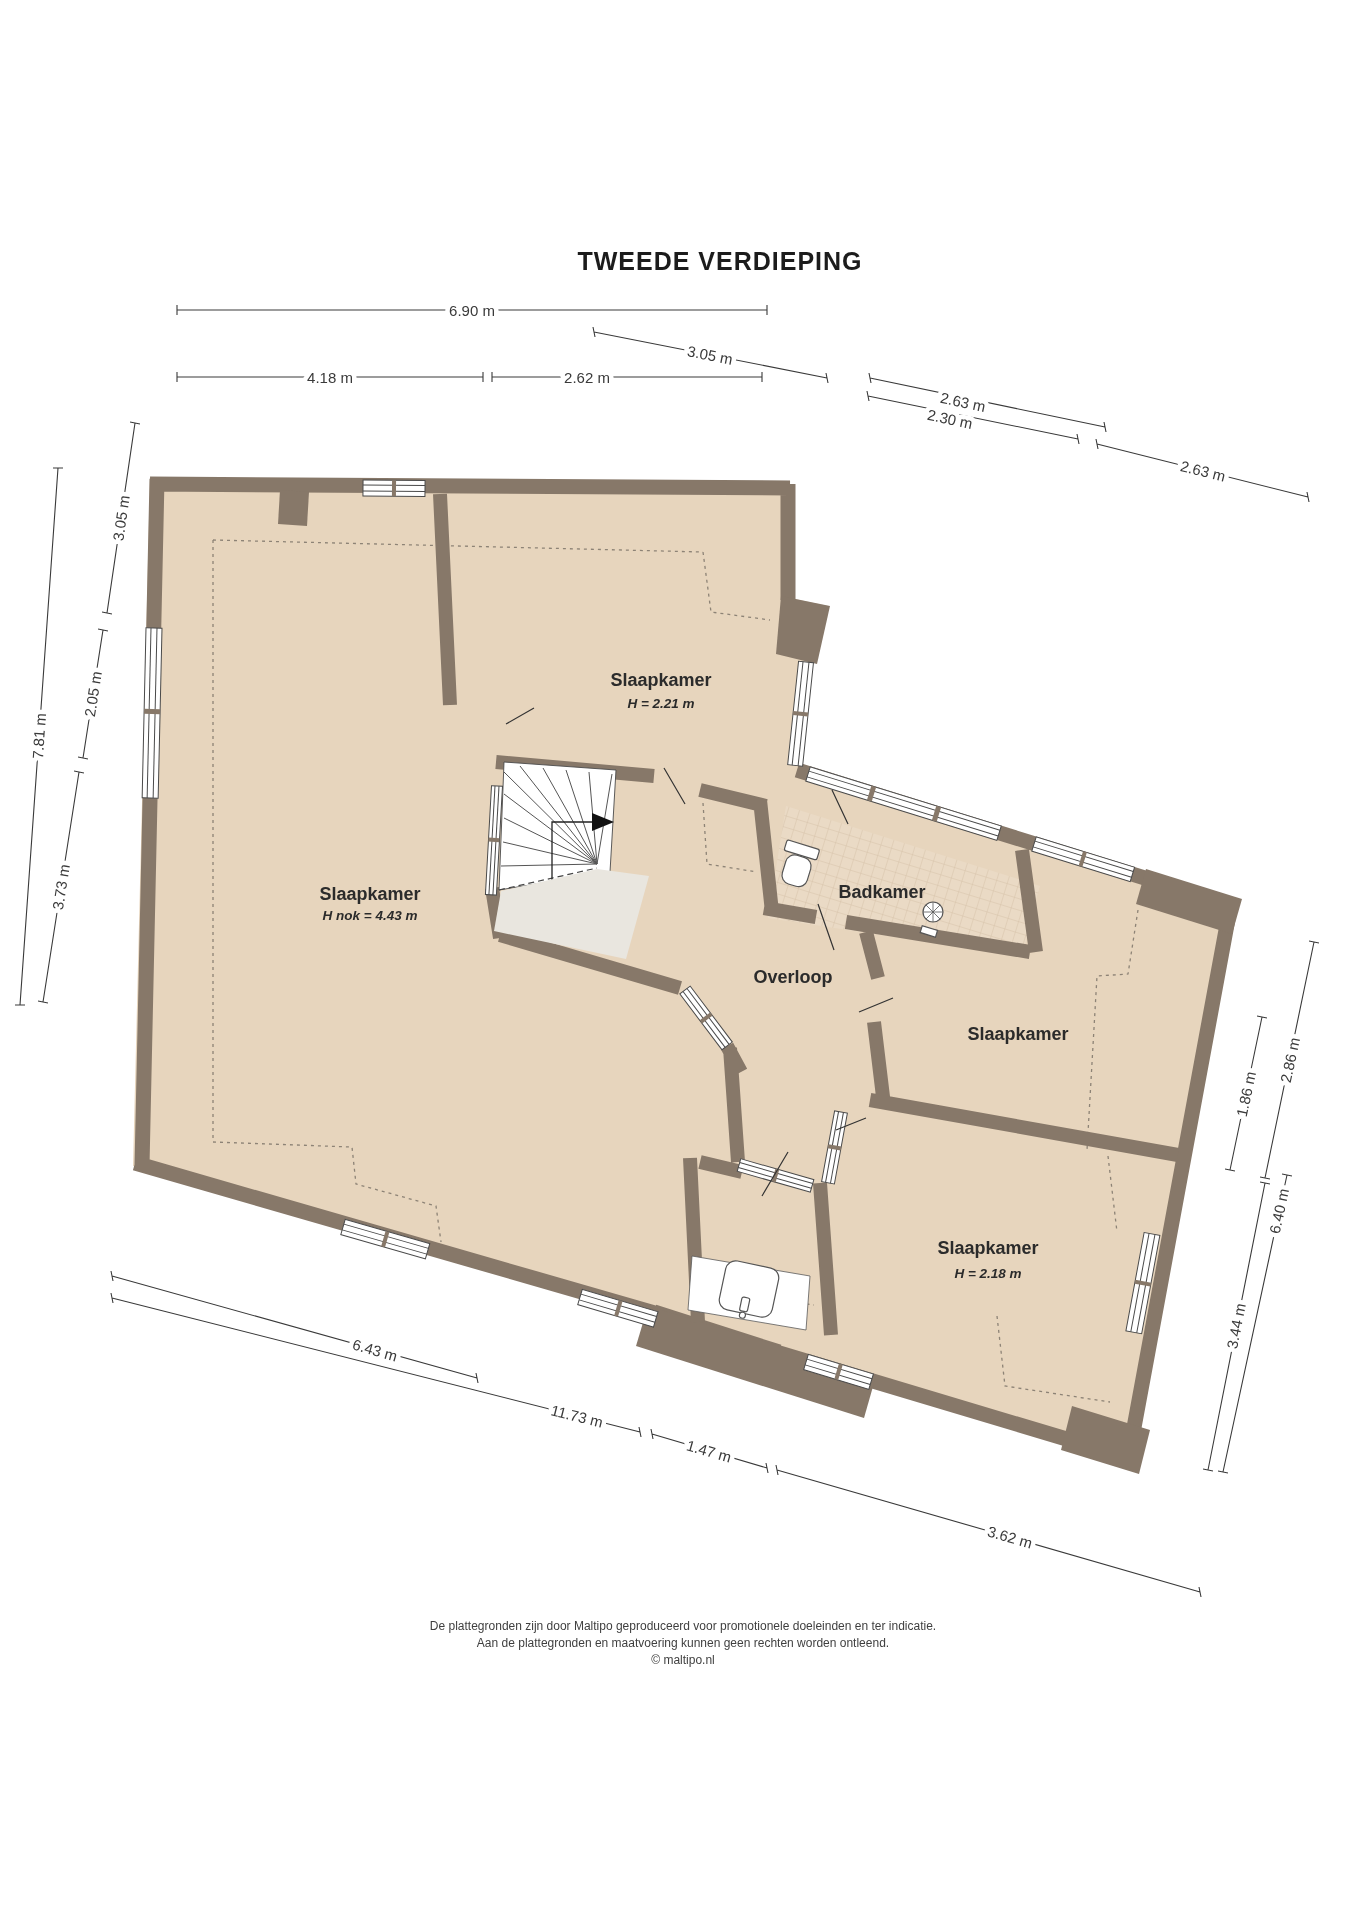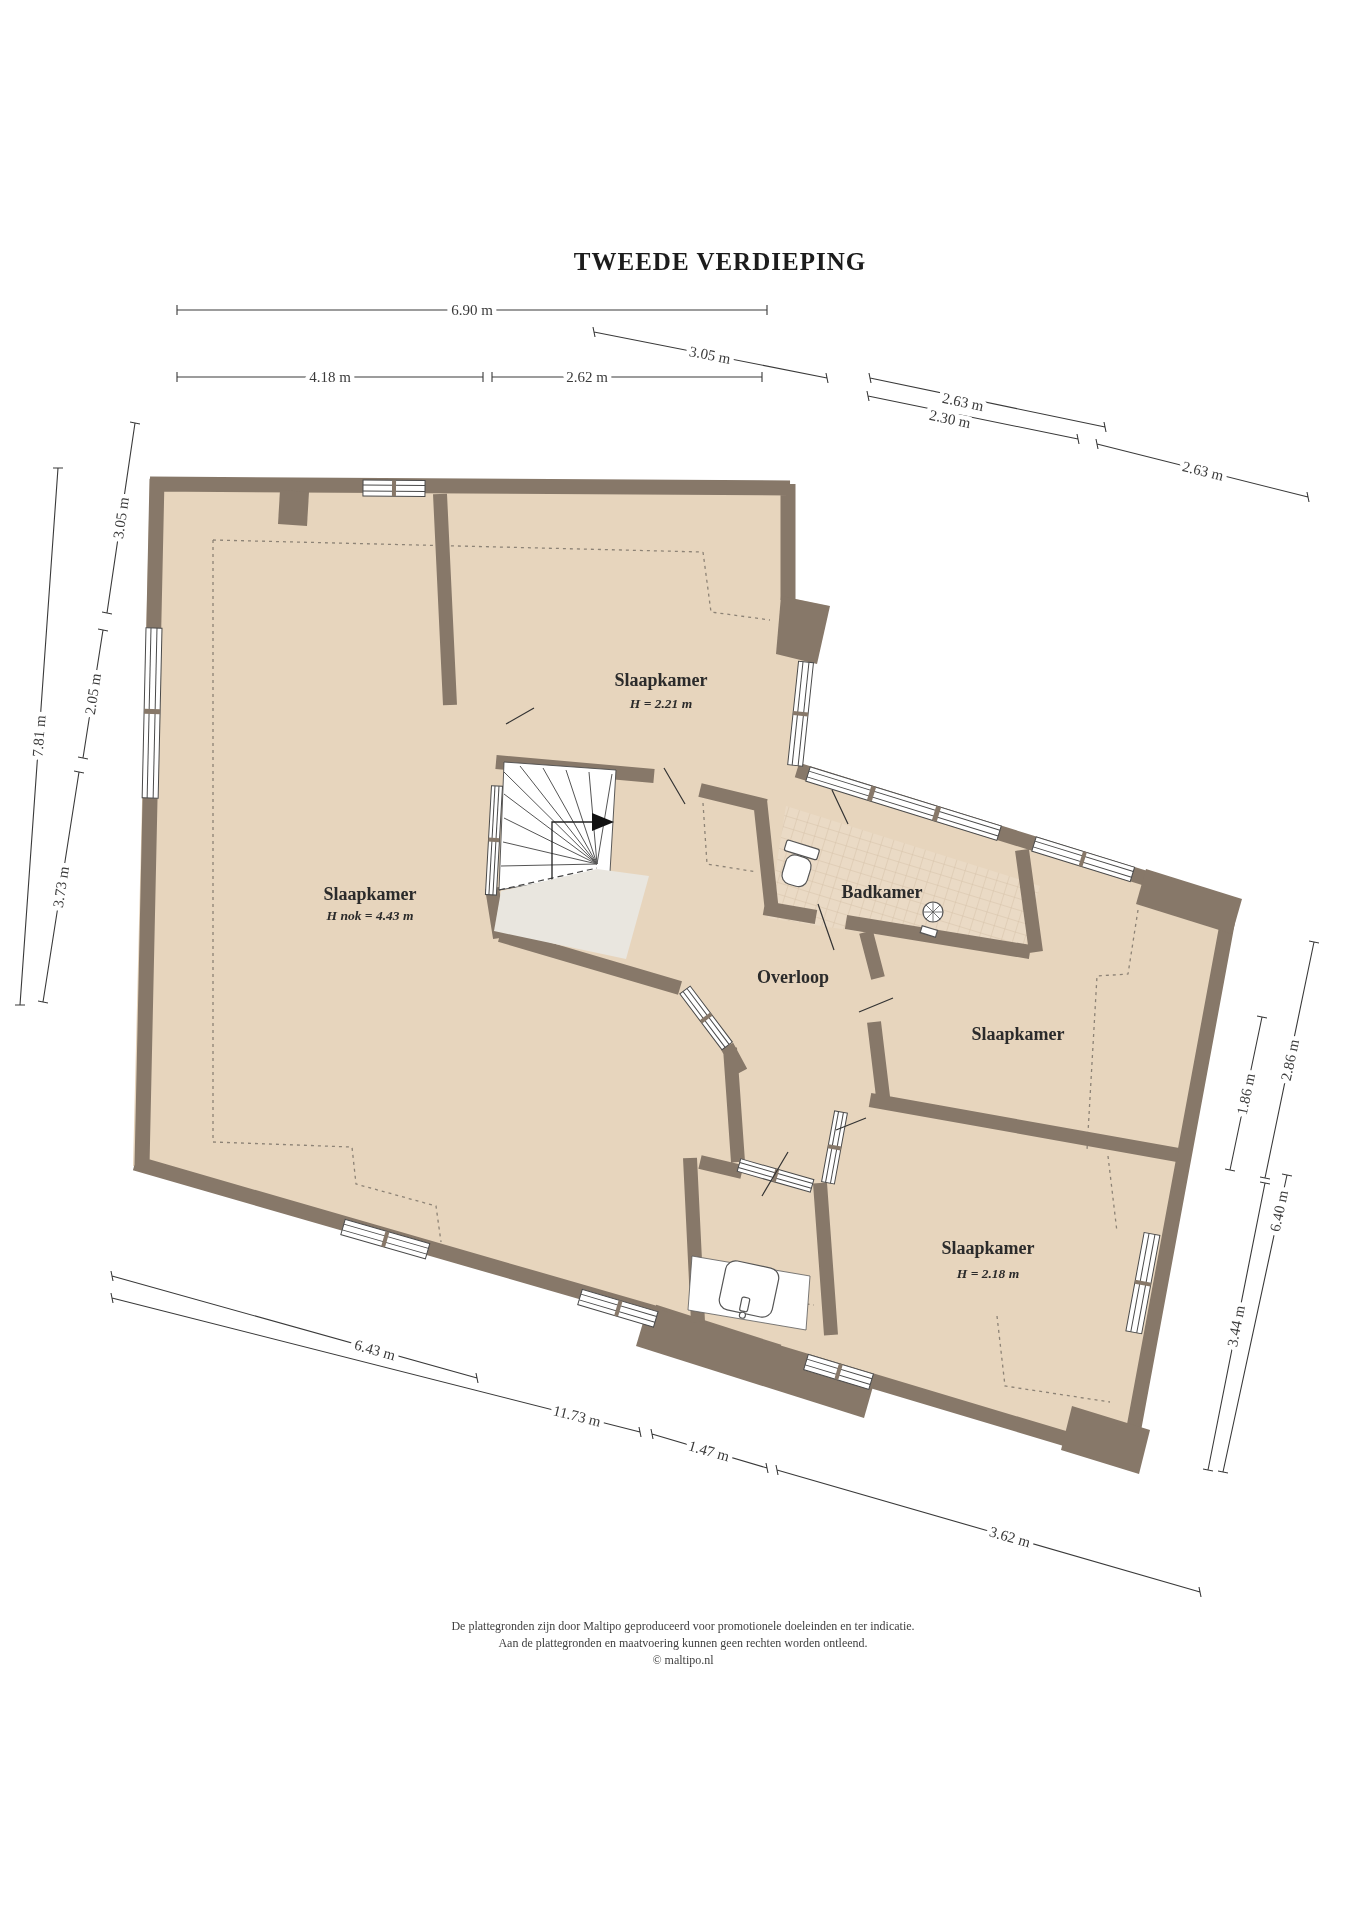--- a/index.html
+++ b/index.html
@@ -1,17 +1,17 @@
 <!DOCTYPE html>
 <html style="--paper: #ffffff; --wall: #877869; --floor: #e7d5bd; --tile: #eadac5; --tileline: #d6c2a9; --voidfill: #e9e6df; --dimcolor: #3a3a3a; --labelcolor: #2b2b2b; --footercolor: #3f3f3f; --fixline: #555555; --dashcolor: #8d8376;"><head>
 <meta charset="utf-8">
 <style>
   html,body{margin:0;padding:0;background:#fff;}
   .page{position:relative;width:1358px;height:1920px;background:var(--paper,#fff);overflow:hidden;
-        font-family:Liberation Serif, serif;}
+        font-family:Liberation Sans, sans-serif;}
   svg{position:absolute;left:0;top:0;}
   .floor{fill:var(--floor,#e7d5bd);}
   .wallstroke{stroke:var(--wall,#877869);fill:none;}
   .w15{stroke-width:15;} .w14{stroke-width:14;}
   .wallfill{fill:var(--wall,#877869);stroke:none;}
   .tilefloor{fill:url(#tiles);}
   .voidarea{fill:var(--voidfill,#e9e6df);stroke:none;}
   .win rect.glass{fill:#fff;stroke:#4a4a4a;stroke-width:1;}
   .win line{stroke:#4a4a4a;stroke-width:1;}
   .win rect.post{fill:var(--wall,#877869);stroke:none;}

